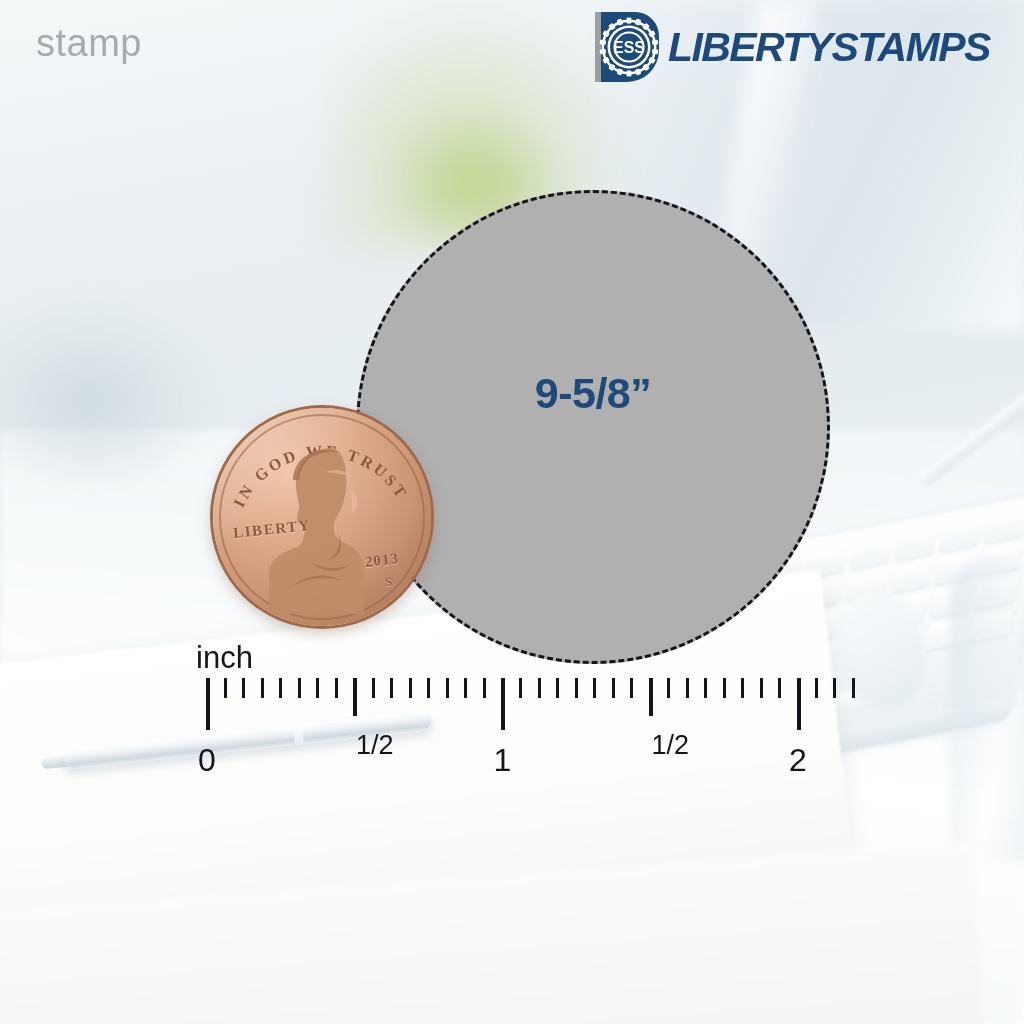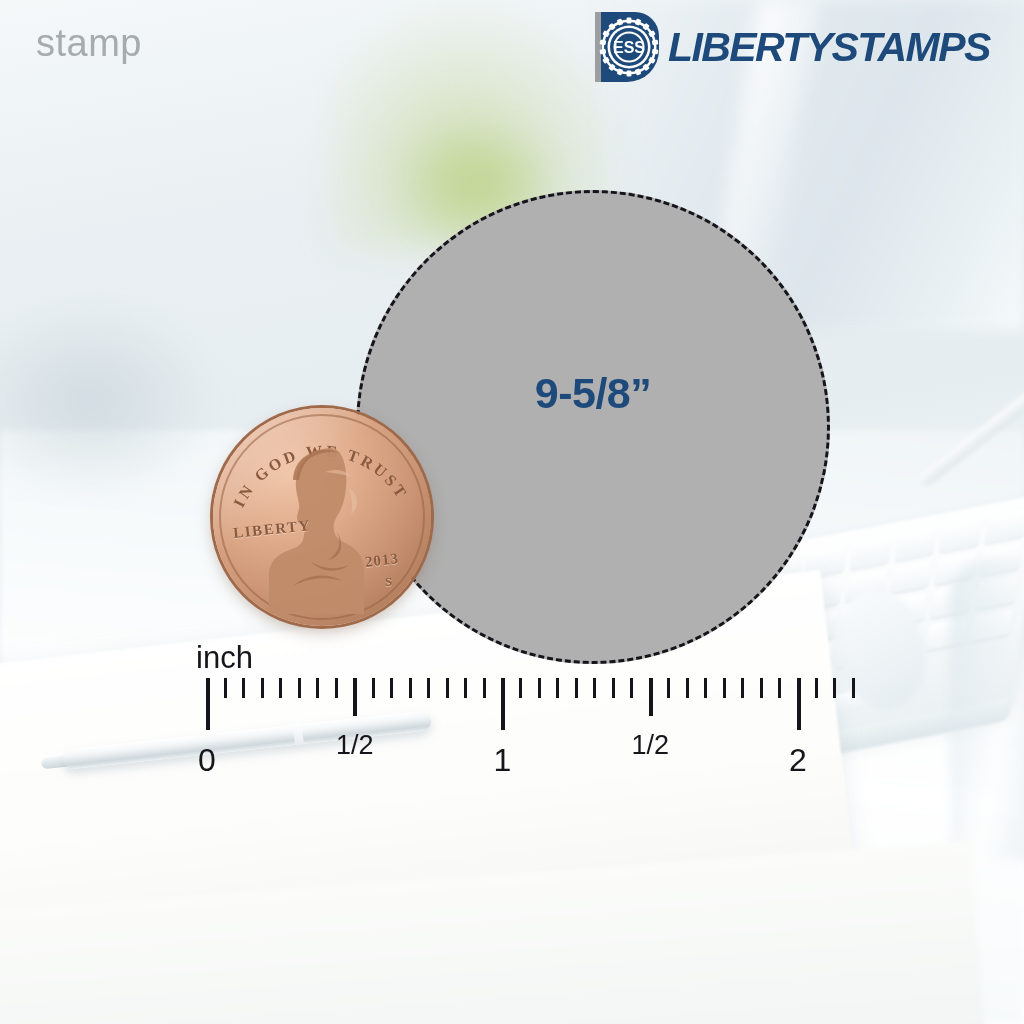--- a/index.html
+++ b/index.html
@@ -241,21 +241,21 @@
   .tick{ position:absolute; background:#14141a; width:3px; }
   .tick.major{ height:52px; top:678px; width:4px; }
   .tick.half{ height:38px; top:678px; width:4px; }
   .tick.minor{ height:20px; top:678px; width:3px; }
   .rlabel{
     position:absolute; top:742px;
     font-family:"Liberation Sans", sans-serif;
     font-size:32px; color:#15151b;
     transform:translateX(-50%);
   }
-  .rlabel.frac{ font-size:27px; top:730px; }
+  .rlabel.frac{ font-size:27px; top:730px;margin-left:20px; }
   .inch-word{
     position:absolute; left:196px; top:640px;
     font-size:31px; color:#15151b;
   }
 
   
   .caption{
     position:absolute; left:0; right:0; top:824px;
     text-align:center;
     font-size:34px; font-weight:bold;

